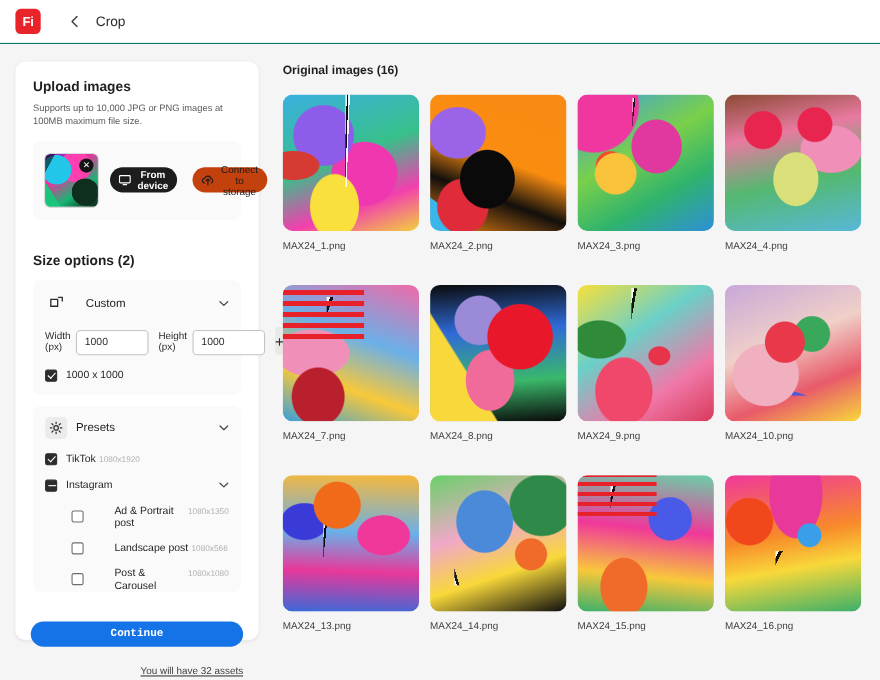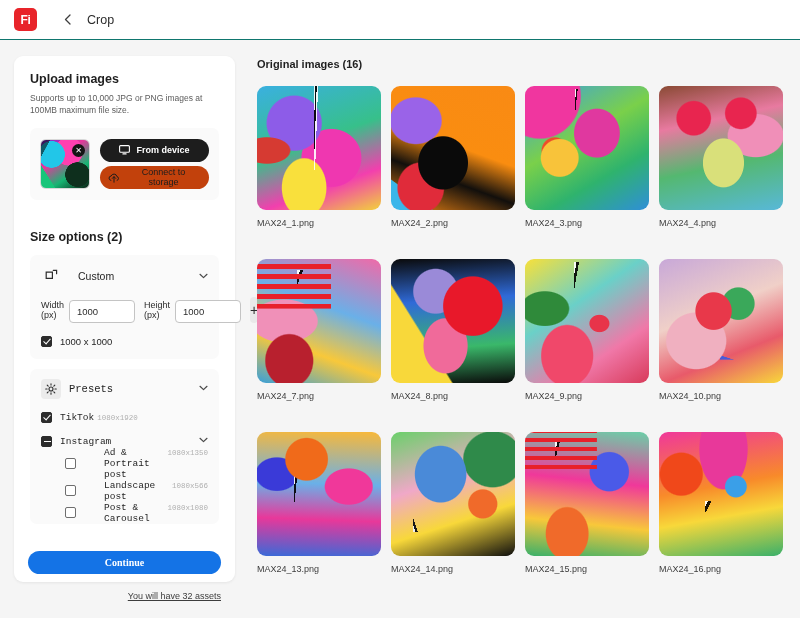--- a/index.html
+++ b/index.html
@@ -74,21 +74,21 @@
       linear-gradient(145deg, #6f2bd6 0%, #e8359c 36%, #17b573 68%, #0b1f12 100%);
     overflow: hidden;
   }
   .thumb-x {
     position: absolute; top: 4px; right: 4px;
     width: 13px; height: 13px; border-radius: 50%;
     background: #141414; color: #fff; font-size: 8px;
     display: flex; align-items: center; justify-content: center;
     cursor: pointer;
   }
-  .upload-btns { display: flex; flex-direction: column; gap: 4px; flex: 1; }
+  .upload-btns { display: flex; flex-direction: row; gap: 14px; flex: 1; }
   .btn-dark, .btn-grey {
     height: 23px; border-radius: 12px;
     display: flex; align-items: center; justify-content: center;
     gap: 6px; font-size: 9px; cursor: pointer;
     border: none; padding: 0 8px;
   }
   .btn-dark { background: #1d1d1d; color: #fff; font-weight: bold; }
   .btn-grey { background: #c2410c; color: #1d1d1d; }
   .ico { display: flex; align-items: center; }
 
@@ -149,45 +149,44 @@
     left: 2px; top: 4px; width: 7px; height: 1.6px; background: #fff;
   }
   .cbx-text { font-size: 9.5px; color: #1f1f1f; }
   .dim-hint { font-size: 7.5px; color: #b0b0b0; margin-left: 3px; }
 
   
   .presets-card {
     background: #fafafa; border-radius: 7px;
     padding: 10px 11px 0 11px; margin-top: 10px;
     overflow: hidden;
-    font-family: Liberation Mono, monospace;
   }
   .preset-head { display: flex; align-items: center; gap: 8px; cursor: pointer; }
   .gear-box {
     width: 20px; height: 20px; border-radius: 4px; background: #ebebeb;
     display: flex; align-items: center; justify-content: center;
   }
   .preset-row {
     display: flex; align-items: center; gap: 8px;
     margin-top: 13px; cursor: pointer;
   }
-  .preset-row.sub { padding-left: 24px; margin-top: 0; gap: 28px; }
+  .preset-row.sub { padding-left: 24px; margin-top: 12px; gap: 28px; }
   .preset-row .grow { flex: 1; display: flex; align-items: baseline; }
   .cbx-hollow {
     width: 11px; height: 11px; border-radius: 2px;
     border: 1.4px solid #6e6e6e; background: #fff; flex: 0 0 11px;
   }
 
   
   .panel-footer { padding: 13px 14px 14px 14px; }
   .continue-btn {
     width: 100%; height: 23px; border-radius: 12px;
     background: #1473e6; color: #fff; border: none;
     font-size: 10px; font-weight: bold; cursor: pointer;
-    font-family: Liberation Serif, serif;
+    font-family: Liberation Mono, monospace;
   }
   .assets-note {
     text-align: right; font-size: 9px;
     color: #3d3d3d; margin-top: 17px; text-decoration: underline;
   }
 
   
   .gallery { flex: 1; padding-top: 2px; }
   .gal-title { font-size: 11px; font-weight: bold; color: #1f1f1f; }
   .grid {

